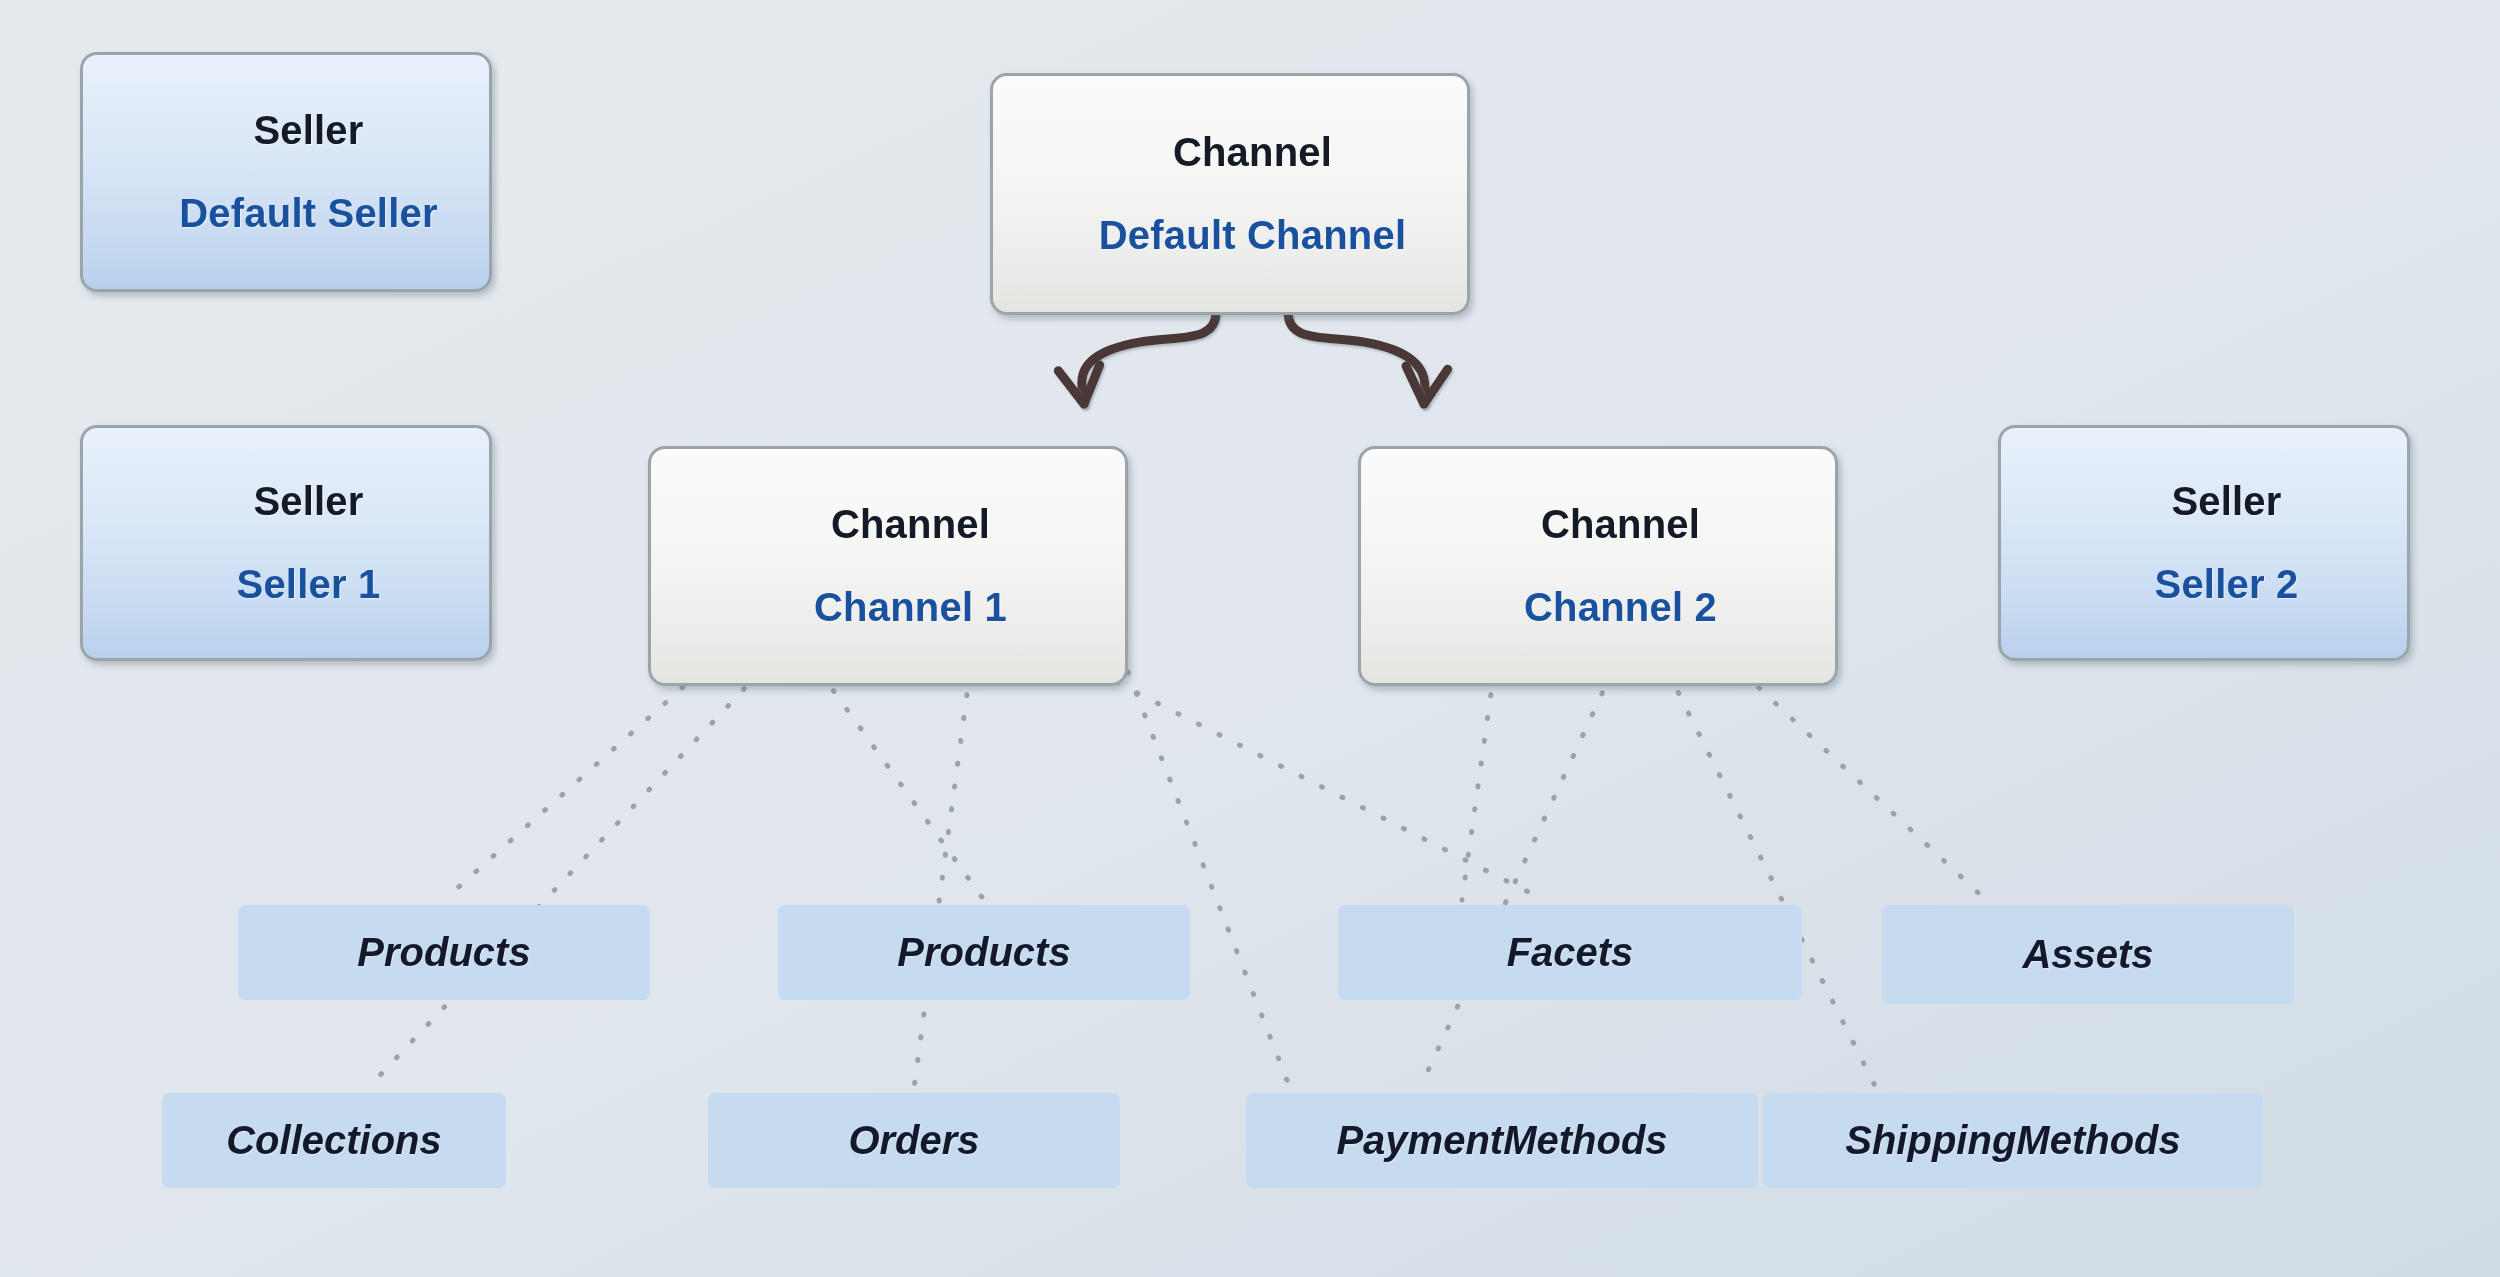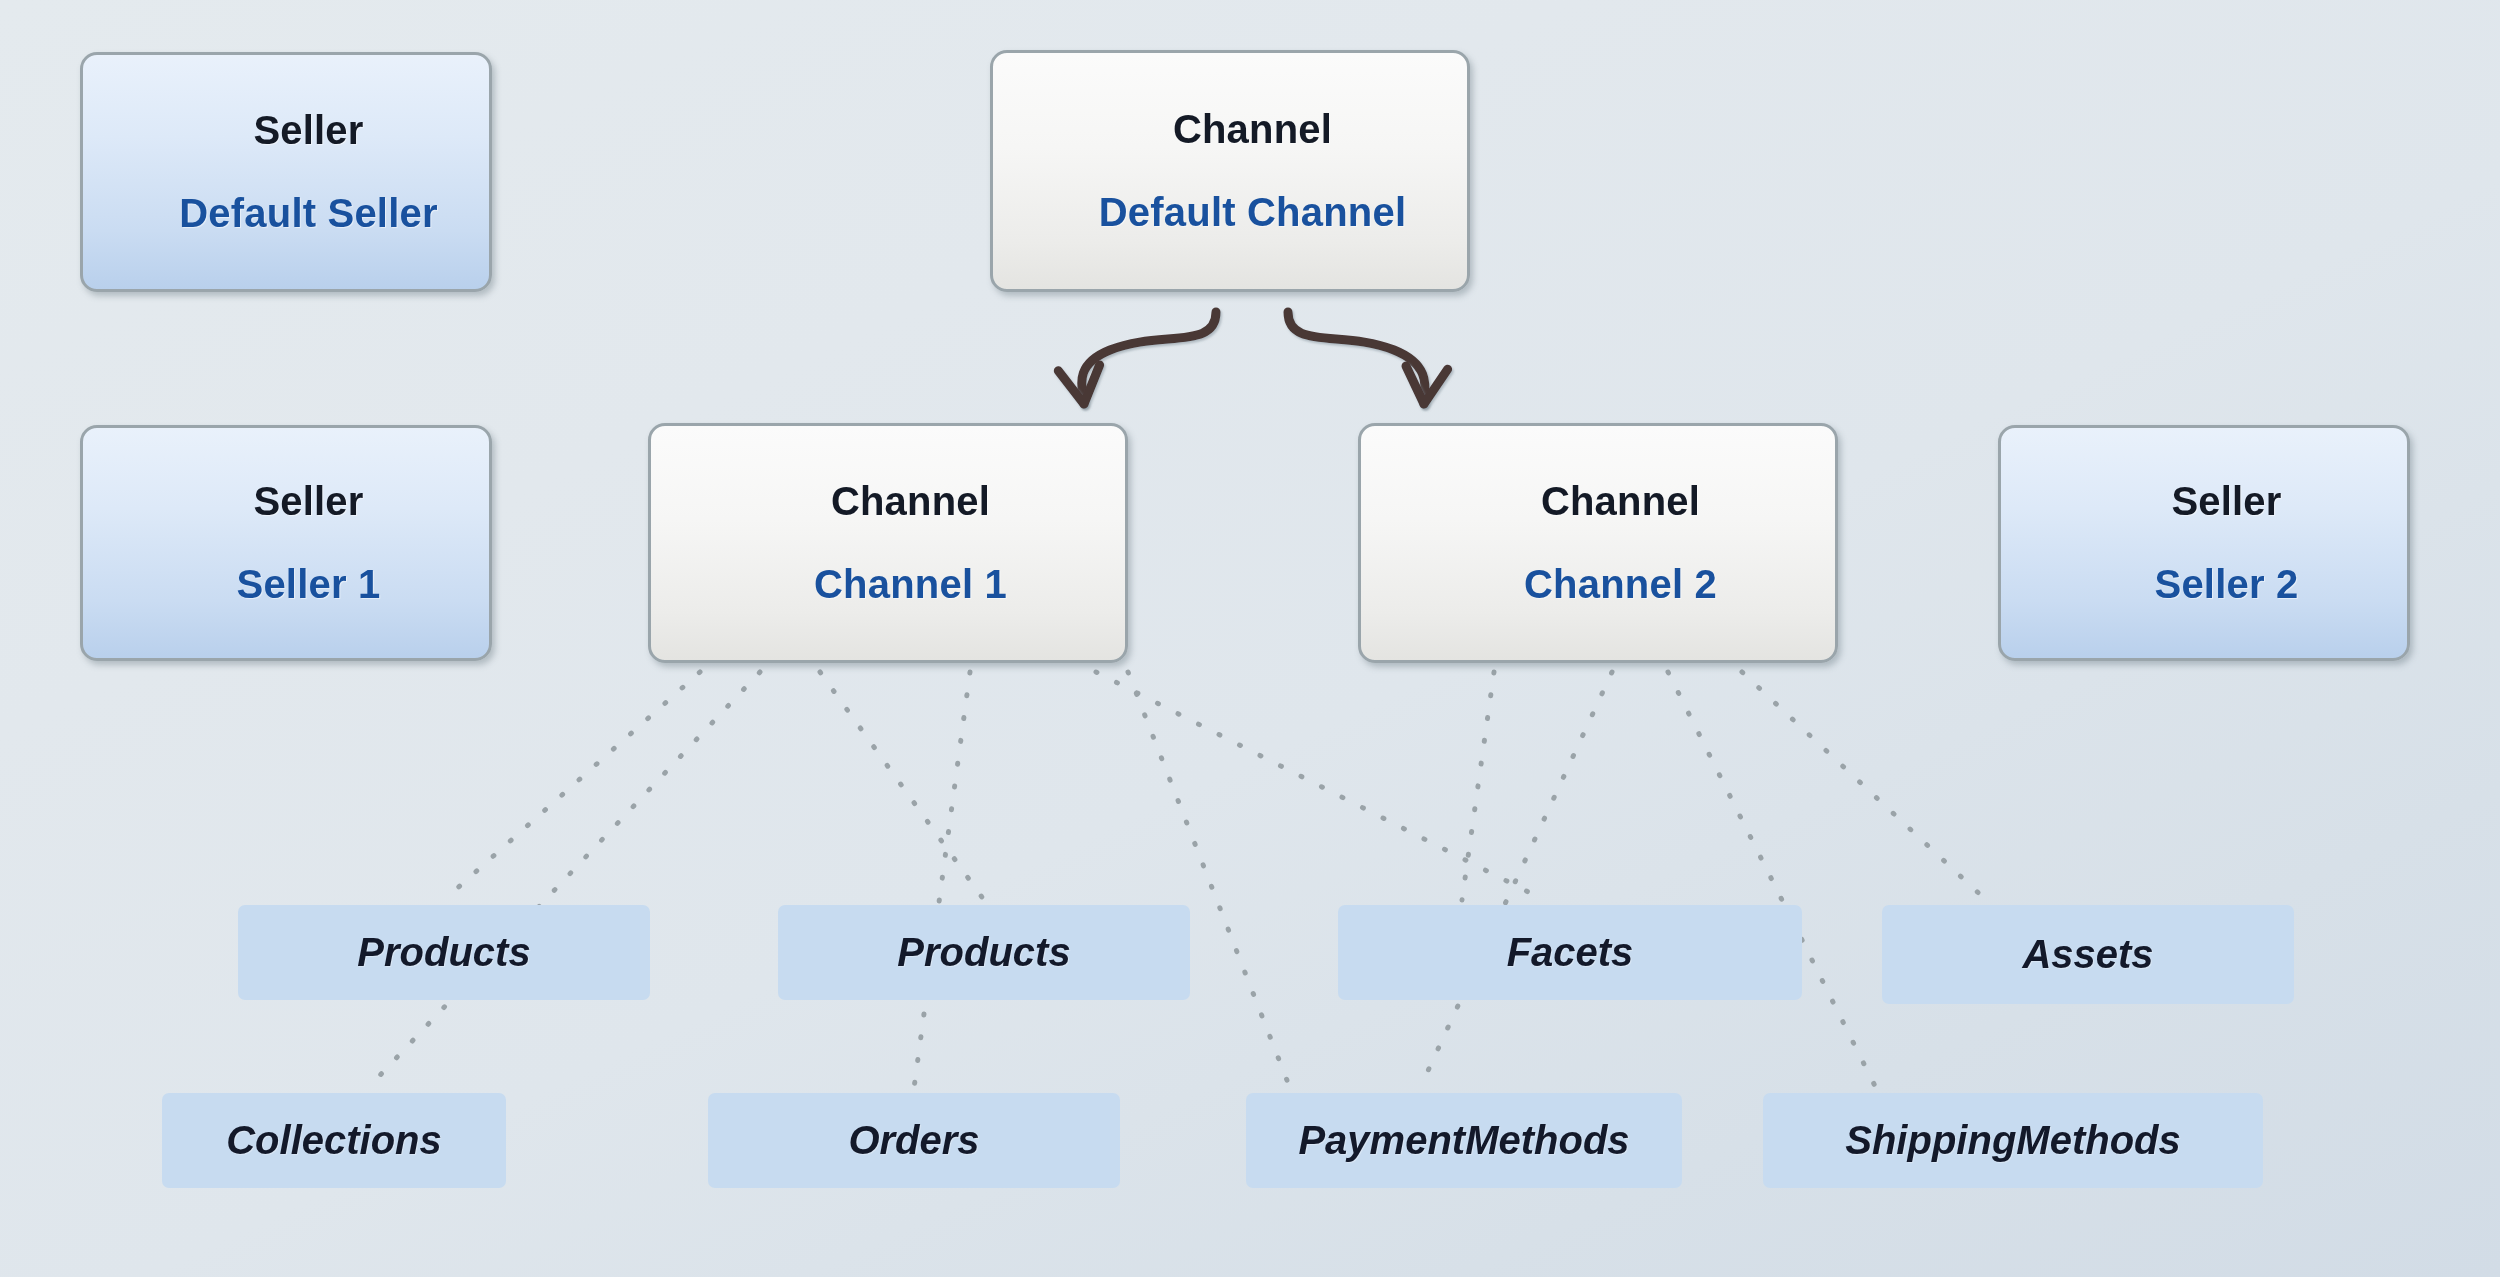--- a/index.html
+++ b/index.html
@@ -37,20 +37,21 @@
     align-items: center;
     justify-content: center;
     box-shadow: 3px 4px 6px rgba(90,105,115,0.35);
     padding-left: 45px;
   }
   .card.seller {
     background: linear-gradient(180deg, #e9f1fb 0%, #dde9f8 35%, #cadcf2 75%, #b9d0ec 100%);
   }
   .card.channel {
     background: linear-gradient(180deg, #fbfbfb 0%, #f6f6f5 40%, #ececea 80%, #e4e4e1 100%);
+    margin-top: 23px;
   }
   .card .type {
     font-size: 40px;
     font-weight: bold;
     color: #141a26;
     letter-spacing: 0.2px;
     text-shadow: 1px 1px 1px rgba(255,255,255,0.55);
   }
   .card .name {
     font-size: 40px;
@@ -146,17 +147,17 @@
         <div class="name">Seller 2</div>
       </div>
     </div>
   <div id="chips-layer">
       <div class="chip" style="left: 238px; top: 905px; width: 412px; height: 95px;">Products</div>
       <div class="chip" style="left: 778px; top: 905px; width: 412px; height: 95px;">Products</div>
       <div class="chip" style="left: 1338px; top: 905px; width: 464px; height: 95px;">Facets</div>
       <div class="chip" style="left: 1882px; top: 905px; width: 412px; height: 99px;">Assets</div>
       <div class="chip" style="left: 162px; top: 1093px; width: 344px; height: 95px;">Collections</div>
       <div class="chip" style="left: 708px; top: 1093px; width: 412px; height: 95px;">Orders</div>
-      <div class="chip" style="left: 1246px; top: 1093px; width: 436px; height: 95px;">PaymentMethods</div>
+      <div class="chip" style="left: 1246px; top: 1093px; width: 512px; height: 95px;">PaymentMethods</div>
       <div class="chip" style="left: 1763px; top: 1093px; width: 500px; height: 95px;">ShippingMethods</div>
     </div>
 
 </div>
 
 </body></html>

